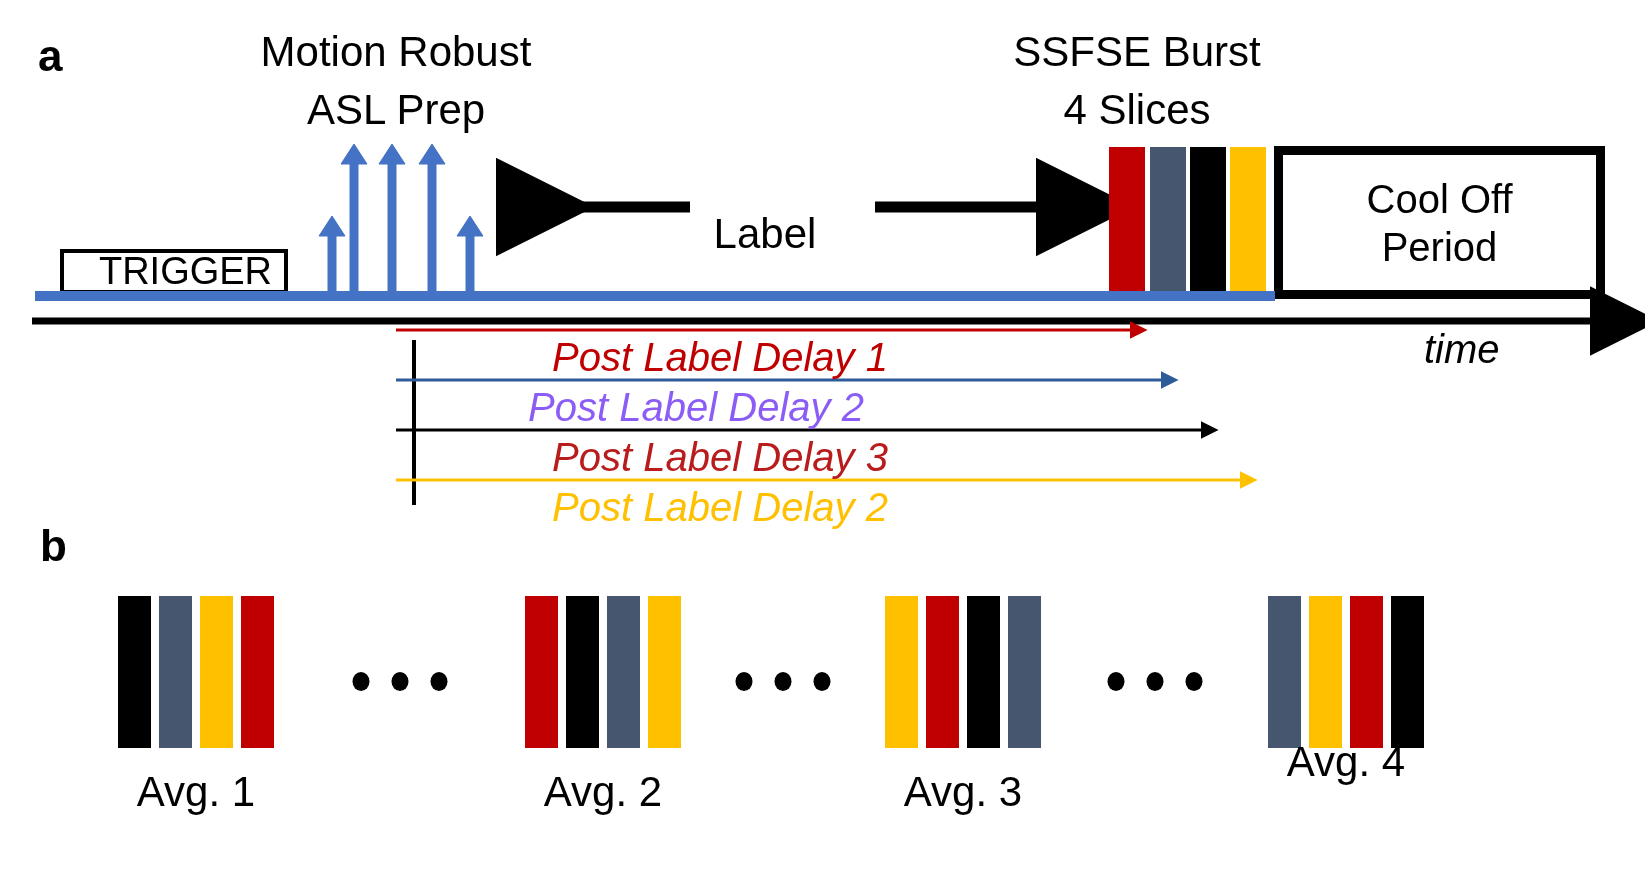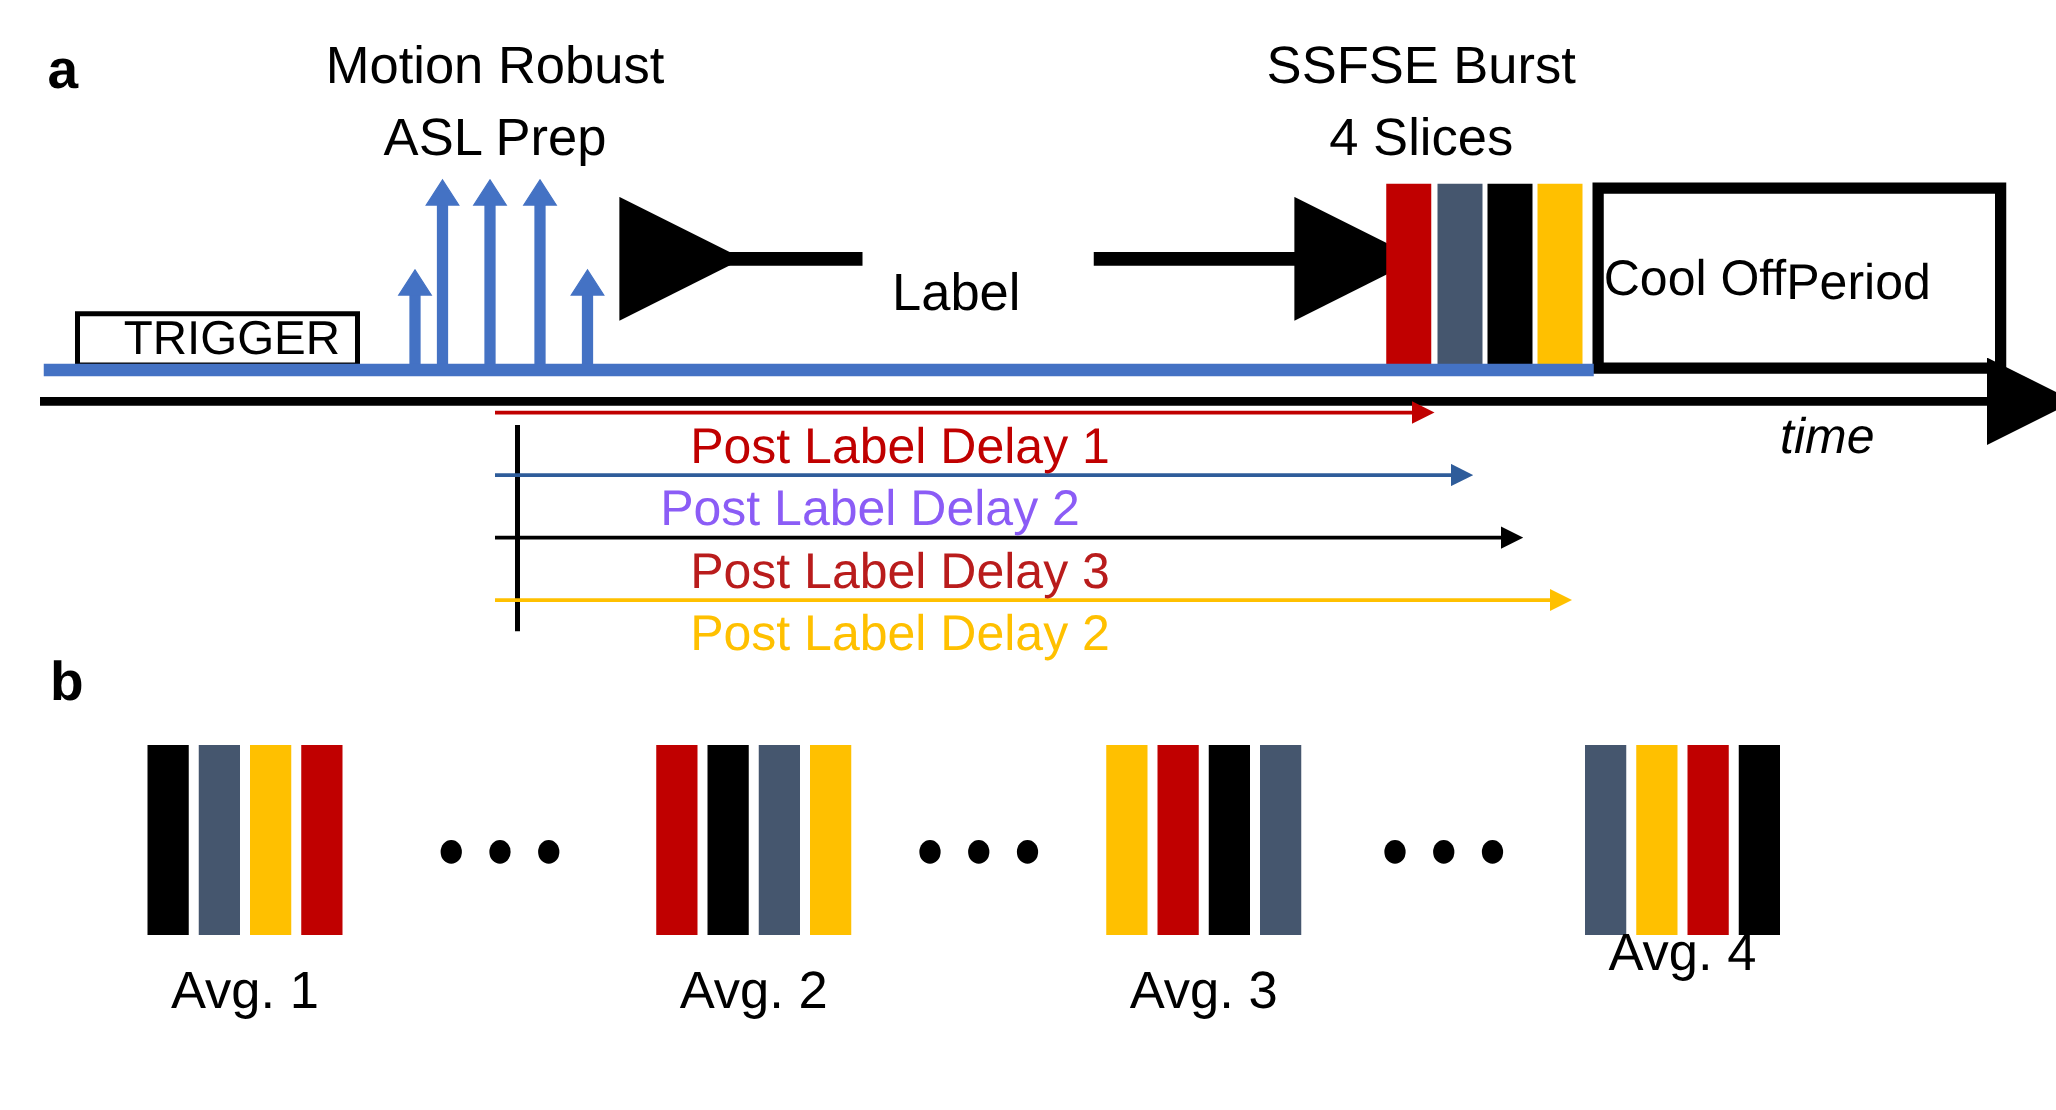--- a/index.html
+++ b/index.html
@@ -7,21 +7,21 @@
   #stage{position:relative;width:1645px;height:888px;background:#fff;overflow:hidden;}
   .abs{position:absolute;}
   .txt{position:absolute;white-space:nowrap;line-height:1.05;}
   .panel-letter{font-weight:bold;font-size:44px;}
   .big{font-size:42px;}
   .mid{font-size:40px;}
   .ctr{text-align:center;transform:translateX(-50%);}
   .bar{position:absolute;}
   .box{position:absolute;background:#fff;box-sizing:border-box;}
   .trigger-box{border:4px solid #000;display:flex;align-items:center;justify-content:center;}
-  .cool-box{border:9px solid #000;display:flex;flex-direction:row;align-items:center;justify-content:flex-start;}
+  .cool-box{border:9px solid #000;display:flex;flex-direction:column;align-items:center;justify-content:center;}
   svg{position:absolute;overflow:visible;}
   .dots span{display:inline-block;width:17px;height:19px;border-radius:50%;background:#000;margin-right:22px;}
   .dots span:last-child{margin-right:0;}
 </style>
 </head>
 <body>
 
 <div id="stage">
 
   <div class="txt panel-letter" style="left:38px;top:33px;">a</div>
@@ -105,21 +105,21 @@
         </marker>
         <marker id="dmk3" markerWidth="6" markerHeight="6" refX="0.8" refY="3" orient="auto">
           <path d="M0,0 L0,6 L6,3 z" fill="#FFC000"></path>
         </marker>
       </defs>
       <line x1="396" y1="330" x2="1132" y2="330" stroke="#C00000" stroke-width="3" marker-end="url(#dmk0)"></line>
       <line x1="396" y1="380" x2="1163" y2="380" stroke="#2E5C9A" stroke-width="3" marker-end="url(#dmk1)"></line>
       <line x1="396" y1="430" x2="1203" y2="430" stroke="#000000" stroke-width="3" marker-end="url(#dmk2)"></line>
       <line x1="396" y1="480" x2="1242" y2="480" stroke="#FFC000" stroke-width="3" marker-end="url(#dmk3)"></line>
     </svg>
-  <div class="abs" id="delay-labels" style="left:0;top:0;width:1458px;height:530px;">
+  <div class="abs" id="delay-labels" style="left:0;top:0;width:1458px;height:530px;font-style:italic;">
       <div class="txt mid" style="left: 720px; top: 336px; transform: translateX(-50%); color: rgb(192, 0, 0);">Post Label Delay 1</div>
       <div class="txt mid" style="left: 696px; top: 386px; transform: translateX(-50%); color: #8b5cf6;">Post Label Delay 2</div>
       <div class="txt mid" style="left: 720px; top: 436px; transform: translateX(-50%); color: #b91c1c;">Post Label Delay 3</div>
       <div class="txt mid" style="left: 720px; top: 486px; transform: translateX(-50%); color: rgb(255, 192, 0);">Post Label Delay 2</div>
     </div>
 
   <div class="txt panel-letter" style="left:40px;top:523px;">b</div>
 
   <div class="abs" id="averages" style="left:0;top:0;width:1645px;height:888px;text-align:center;">
       <div class="bar" style="left: 118px; top: 596px; width: 33px; height: 152px; background: rgb(0, 0, 0);"></div>

